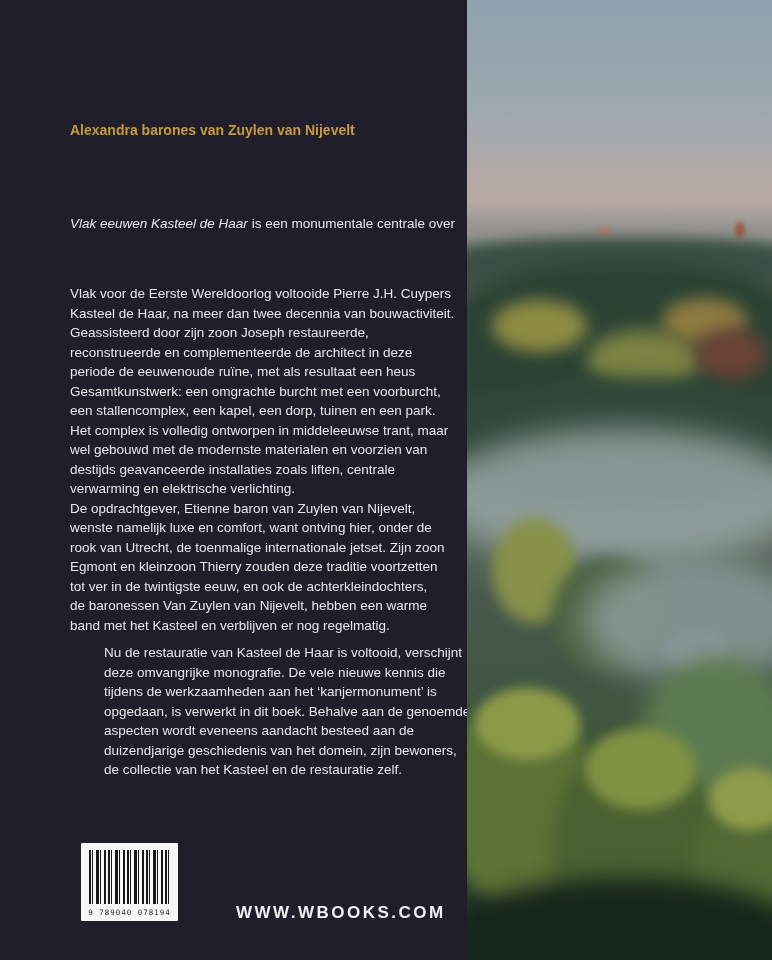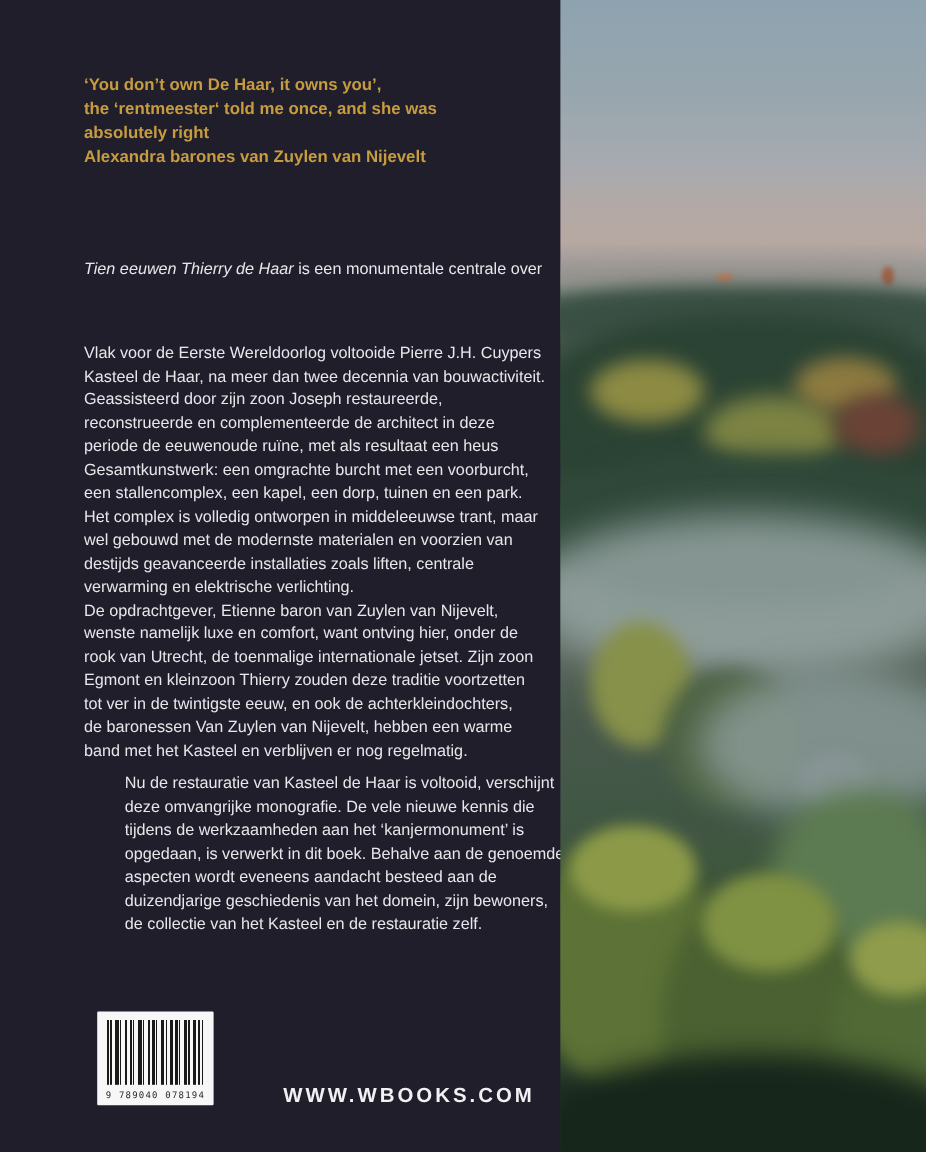--- a/index.html
+++ b/index.html
@@ -88,26 +88,23 @@
   .b-fgtree2l  { left:118px; top:728px; width:112px; height:82px;  background:#7f9143; filter:blur(6px); }
   .b-fgtree3   { left:225px; top:778px; width:125px; height:185px; background:#506935; filter:blur(8px); }
   .b-fgtree3l  { left:242px; top:768px; width:82px;  height:62px;  background:#8f9c4b; filter:blur(6px); }
   .b-bottom    { left:-25px; top:878px; width:370px; height:130px; background:#17261b; filter:blur(11px); }
 </style>
 </head>
 <body>
 
 <div class="cover">
 
-  <div class="quote-block">‘You don’t own De Haar, it owns you’,
-the ‘rentmeester‘ told me once, and she was
-absolutely right</div>
   <div class="quote-attribution">Alexandra barones van Zuylen van Nijevelt</div>
 
-  <p class="body-text intro"><span class="italic">Tien eeuwen Thierry de Haar</span><span> is een monumentale centrale over</span></p>
+  <p class="body-text intro"><span class="italic">Vlak eeuwen Kasteel de Haar</span><span> is een monumentale centrale over</span></p>
 
   <div class="body-text para1">Vlak voor de Eerste Wereldoorlog voltooide Pierre J.H. Cuypers
 Kasteel de Haar, na meer dan twee decennia van bouwactiviteit.
 Geassisteerd door zijn zoon Joseph restaureerde,
 reconstrueerde en complementeerde de architect in deze
 periode de eeuwenoude ruïne, met als resultaat een heus
 Gesamtkunstwerk: een omgrachte burcht met een voorburcht,
 een stallencomplex, een kapel, een dorp, tuinen en een park.
 Het complex is volledig ontworpen in middeleeuwse trant, maar
 wel gebouwd met de modernste materialen en voorzien van

